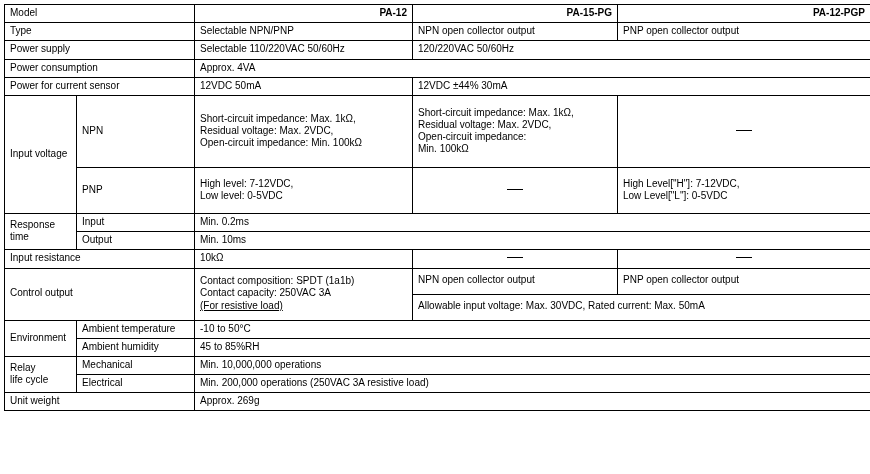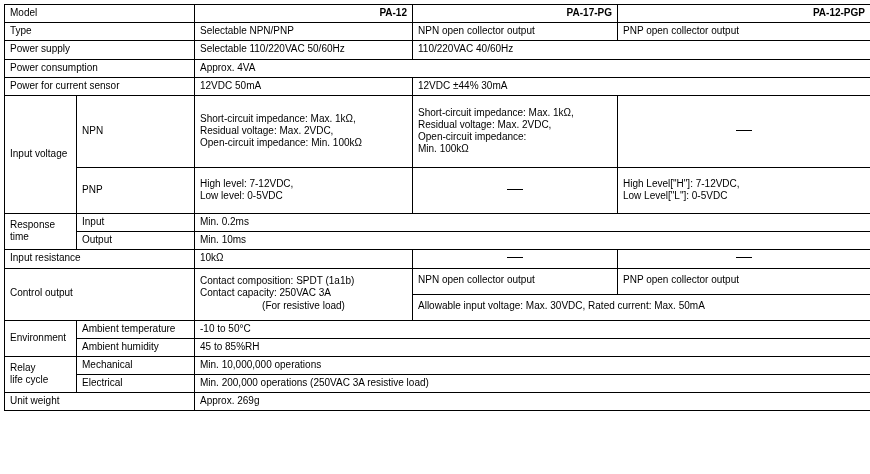--- a/index.html
+++ b/index.html
@@ -49,55 +49,55 @@
     text-align: center;
     vertical-align: middle;
   }
   .dash {
     display: inline-block;
     width: 16px;
     border-top: 1.4px solid #000;
     position: relative;
     top: -3px;
   }
-  .indent-right { text-align: center; }
+  .indent-right { text-align: left; text-decoration: underline; }
 </style>
 </head>
 <body>
 
 <div class="sheet">
 
   <table class="spec">
     <colgroup>
       <col style="width:72px">
       <col style="width:118px">
       <col style="width:218px">
       <col style="width:205px">
       <col style="width:253px">
     </colgroup>
     <tbody>
 
       <tr>
         <td class="lbl" colspan="2">Model</td>
         <td class="bold">PA-12</td>
-        <td class="bold">PA-17-PG</td>
+        <td class="bold">PA-15-PG</td>
         <td class="bold">PA-12-PGP</td>
       </tr>
 
       <tr>
         <td class="lbl" colspan="2">Type</td>
         <td>Selectable NPN/PNP</td>
         <td>NPN open collector output</td>
         <td>PNP open collector output</td>
       </tr>
 
       <tr>
         <td class="lbl" colspan="2">Power supply</td>
         <td>Selectable 110/220VAC 50/60Hz</td>
-        <td colspan="2">110/220VAC 40/60Hz</td>
+        <td colspan="2">120/220VAC 50/60Hz</td>
       </tr>
 
       <tr>
         <td class="lbl" colspan="2">Power consumption</td>
         <td colspan="3">Approx. 4VA</td>
       </tr>
 
       <tr>
         <td class="lbl" colspan="2">Power for current sensor</td>
         <td>12VDC 50mA</td>

